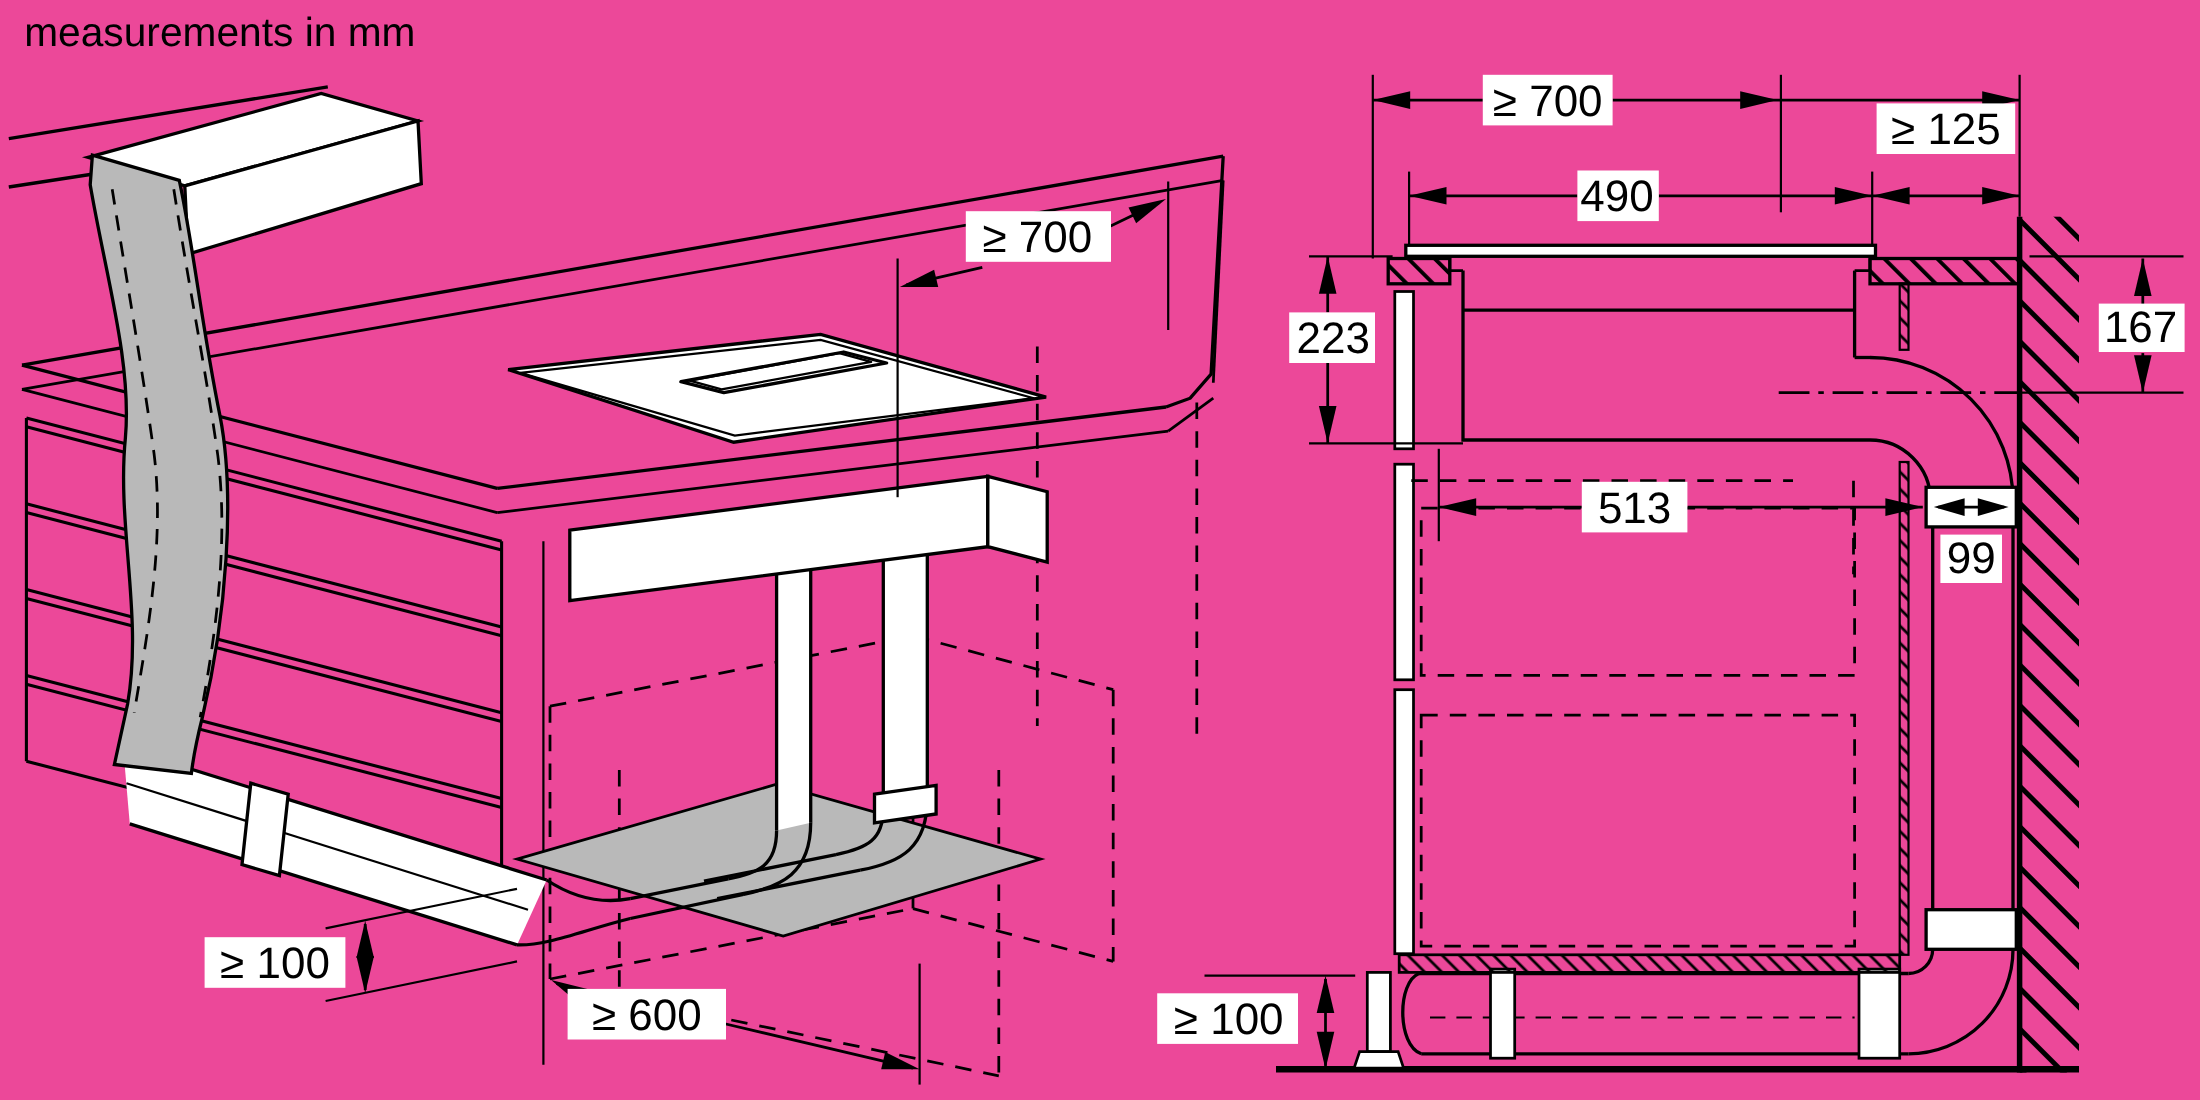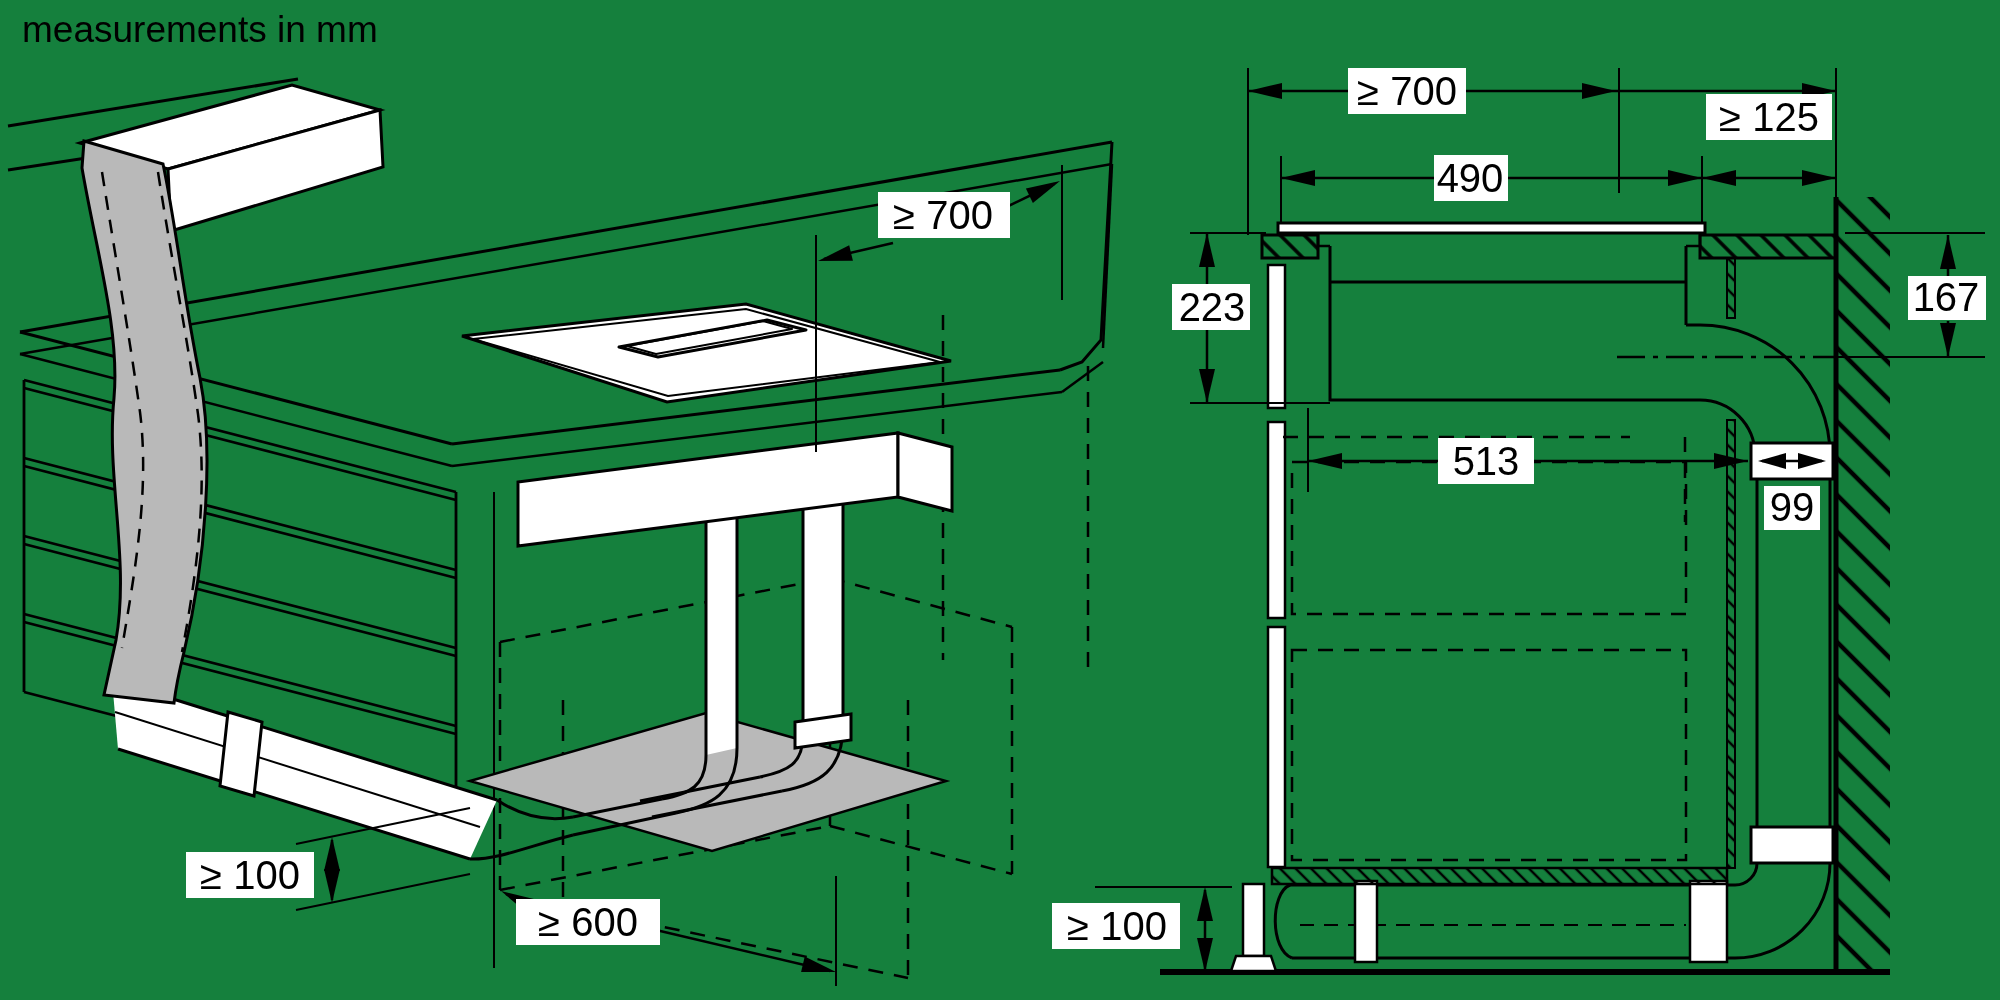--- a/index.html
+++ b/index.html
@@ -1,16 +1,16 @@
 <!DOCTYPE html>
 <html><head>
 <meta charset="utf-8">
 <style>
   html,body{margin:0;padding:0;background:#fff;}
-  .stage{position:relative;width:2000px;height:1000px;background:#15803d;overflow:hidden;
+  .stage{position:relative;width:2000px;height:1000px;background:#ec4899;overflow:hidden;
          font-family:"Liberation Sans", sans-serif;}
   svg{position:absolute;left:0;top:0;}
   text{font-family:"Liberation Sans", sans-serif;fill:#000;}
   .dim{font-size:40px;}
   .ttl{font-size:37px;}
 </style>
 </head>
 <body>
 
 <div class="stage">

